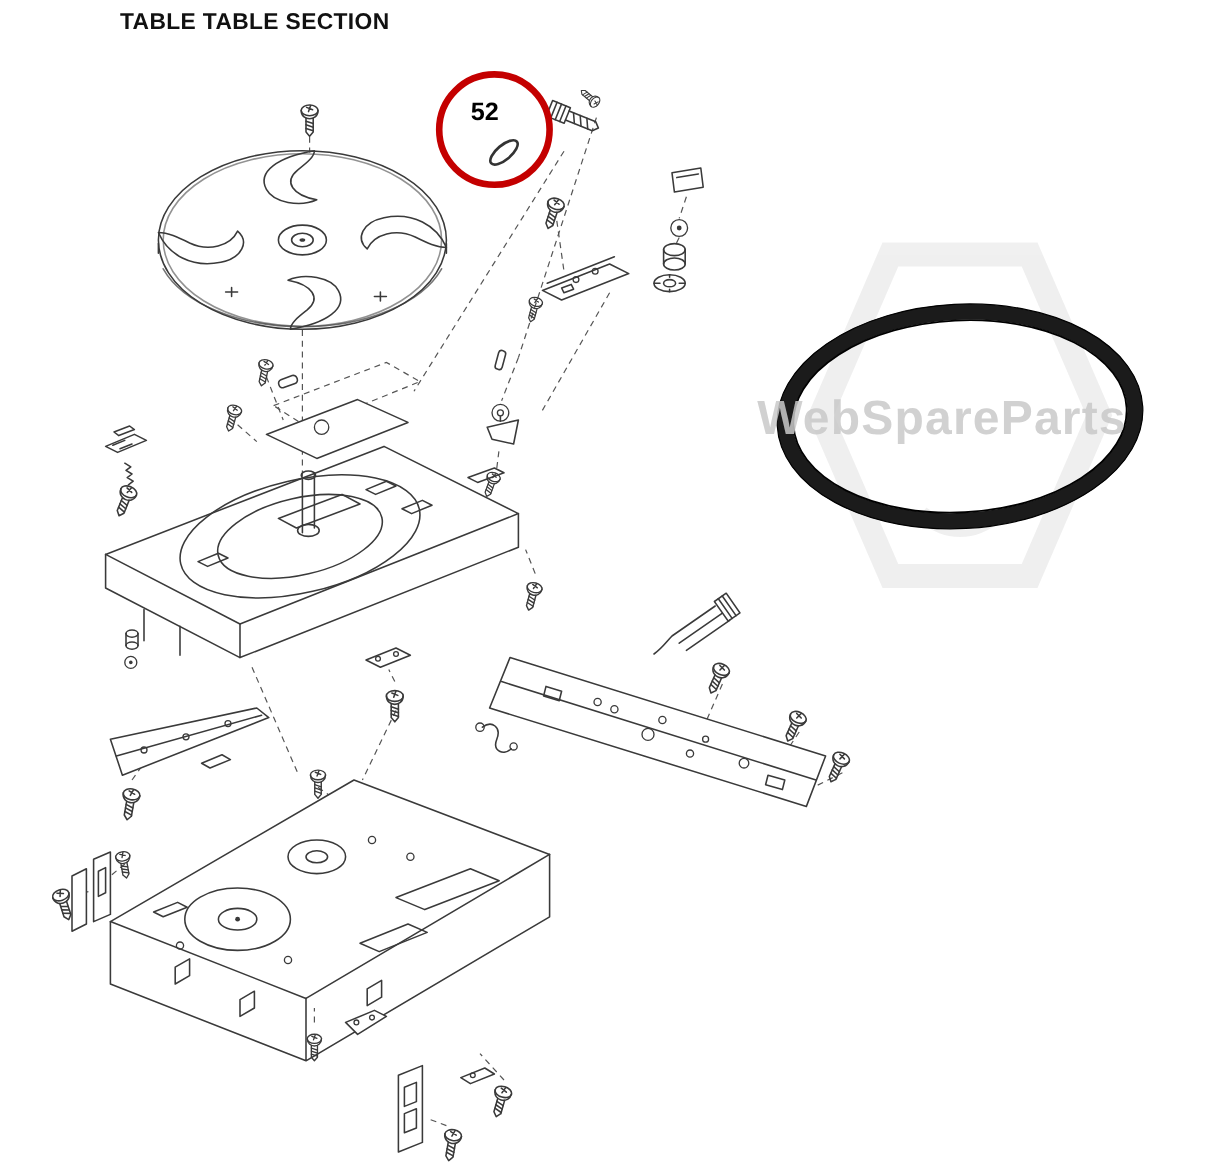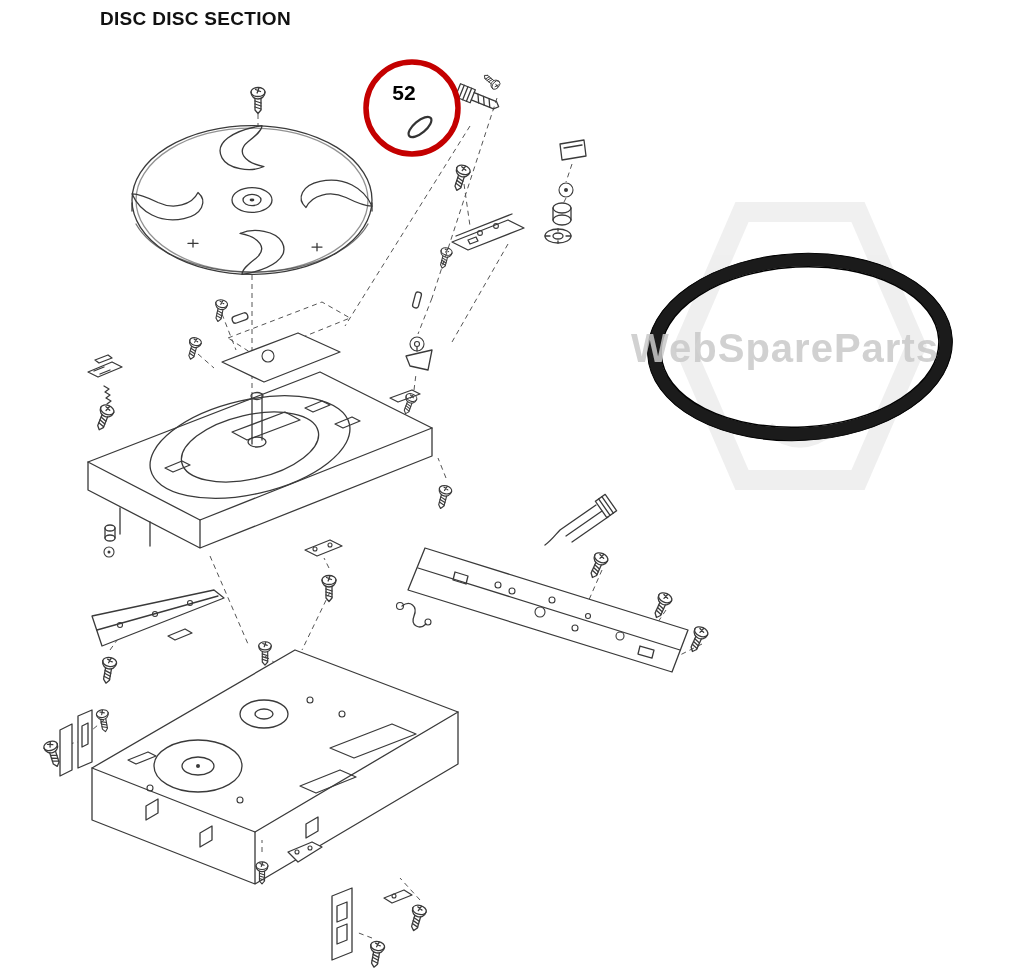--- a/index.html
+++ b/index.html
@@ -17,21 +17,21 @@
   .hole{stroke:#3a3a3a;stroke-width:1.1;fill:none;}
   .wm{opacity:.9;}
   .callout-label{font-family:"Liberation Sans",sans-serif;font-weight:bold;font-size:21px;fill:#000;}
   .wm-text{font-family:"Liberation Sans",sans-serif;font-weight:bold;font-size:40px;letter-spacing:1px;opacity:.85;}
 </style>
 </head>
 <body>
 
 <div id="stage">
 
-  <div class="page-title">DISC DISC SECTION</div>
+  <div class="page-title">TABLE TABLE SECTION</div>
 
   <svg width="1024" height="972" viewBox="0 0 1024 972">
     <defs>
       <g id="screw">
         <ellipse class="ln" cx="0" cy="2" rx="7" ry="4.5"></ellipse>
         <path class="ln" d="M-7,2 C-7,7 -3,9 0,9 C3,9 7,7 7,2"></path>
         <path class="ln" d="M-2.5,-0.5 L2.5,1.5 M0.9,-2 L-0.9,3"></path>
         <path class="ln" d="M-3,8.5 L-3,20 M3,8.5 L3,20 M-3,20 L0,23.5 L3,20"></path>
         <path class="ln" d="M-3,11 L3,13 M-3,14 L3,16 M-3,17 L3,19"></path>
       </g>

